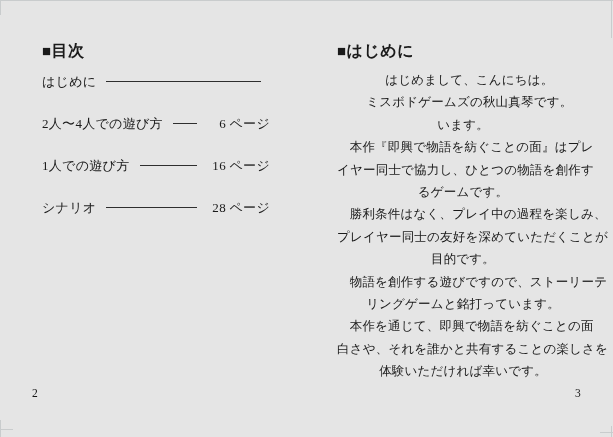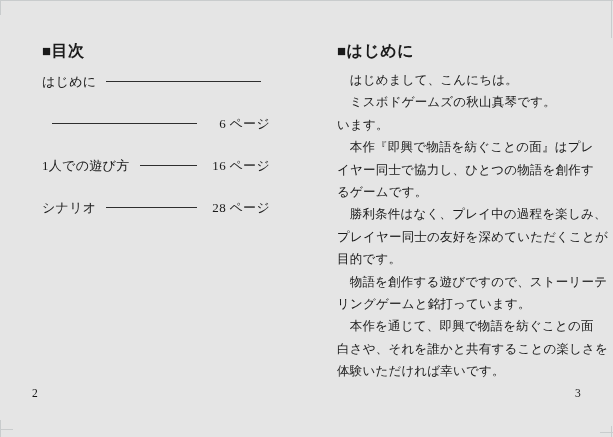--- a/index.html
+++ b/index.html
@@ -69,20 +69,21 @@
   
   .intro-body {
     margin-top: 9px;
   }
   .body-line {
     height: 22.4px;
     line-height: 22.4px;
     font-size: 12.5px;
     letter-spacing: 0.2px;
     white-space: pre;
+    text-align: center;
   }
 
   
   .folio {
     position: absolute;
     top: 387px;
     font-size: 11.5px;
     line-height: 13px;
     color: #141414;
   }
@@ -109,20 +110,21 @@
 
   <div class="page page-left">
     <h2 class="section-heading"><span class="marker">■</span><span>目次</span></h2>
 
     <div class="toc">
       <div class="toc-row">
         <span class="toc-label">はじめに</span>
         <span class="toc-leader"></span>
       </div>
       <div class="toc-row">
+        <span class="toc-label">2人〜4人での遊び方</span>
         <span class="toc-leader"></span>
         <span class="toc-page">6 ページ</span>
       </div>
       <div class="toc-row">
         <span class="toc-label">1人での遊び方</span>
         <span class="toc-leader"></span>
         <span class="toc-page">16 ページ</span>
       </div>
       <div class="toc-row">
         <span class="toc-label">シナリオ</span>

